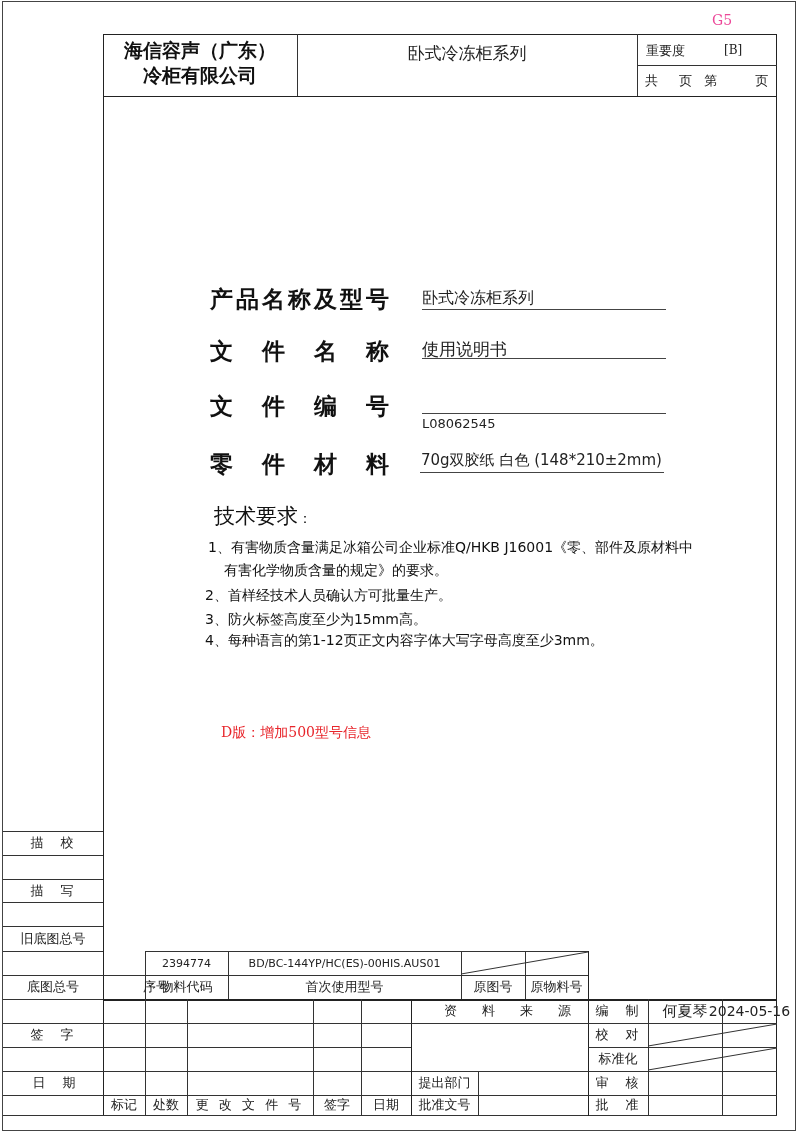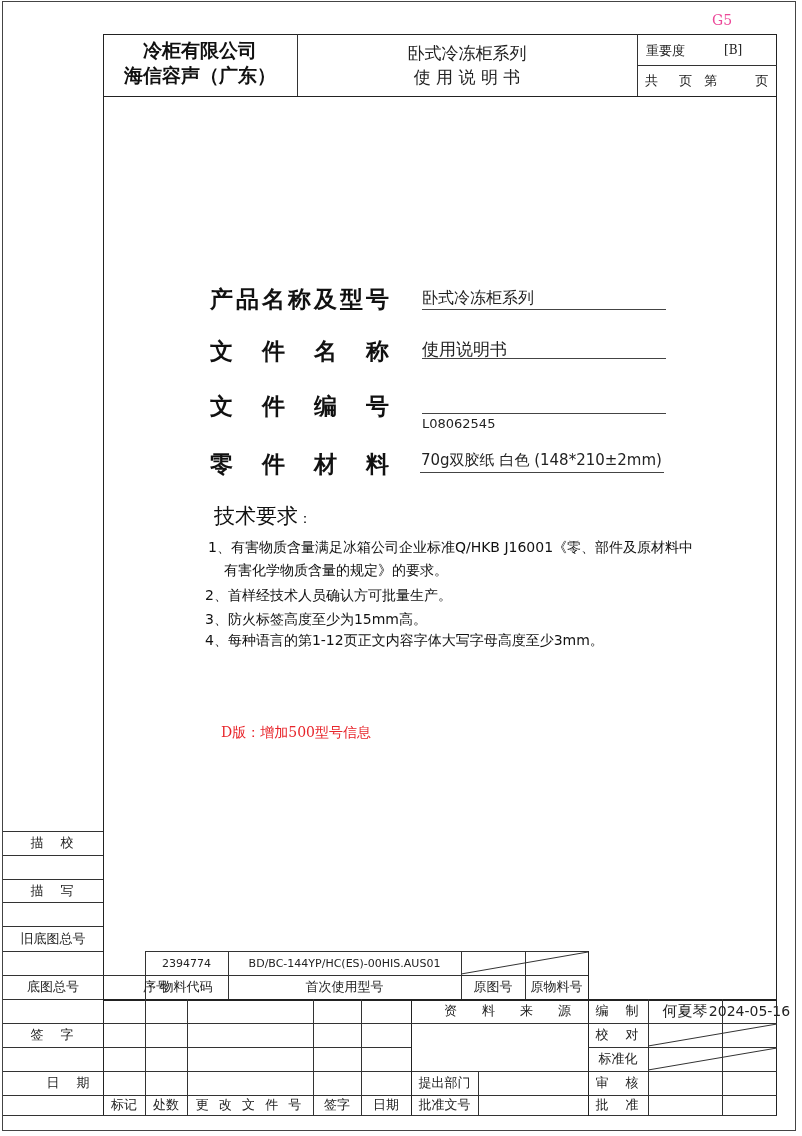--- a/index.html
+++ b/index.html
@@ -28,26 +28,25 @@
 <div class="ln v thick" style="left:103px;top:34px;height:1082px;"></div>
 <div class="ln v thick" style="left:776px;top:34px;height:1082px;"></div>
 <div class="ln h thick" style="left:103px;top:34px;width:674px;"></div>
 
 <div class="ln h thick" style="left:103px;top:96px;width:674px;"></div>
 <div class="ln v" style="left:297px;top:34px;height:62px;"></div>
 <div class="ln v" style="left:637px;top:34px;height:62px;"></div>
 <div class="ln h" style="left:637px;top:65px;width:140px;"></div>
 
 <div class="abs" style="left:103px;top:38px;width:194px;text-align:center;font-size:19px;font-weight:bold;line-height:25px;color:#111;">
+  <div>海信容声（广东）</div>
   <div>冷柜有限公司</div>
-  <div>海信容声（广东）</div>
 </div>
 <div class="abs serif" style="left:297px;top:41px;width:340px;text-align:center;font-size:17px;line-height:24px;color:#222;">
   <div>卧式冷冻柜系列</div>
-  <div>使 用 说 明 书</div>
 </div>
 <div class="abs serif" style="left:646px;top:42px;font-size:13px;color:#222;">重要度</div>
 <div class="abs serif" style="left:724px;top:43px;font-size:12px;color:#222;">[B]</div>
 <div class="abs serif" style="left:645px;top:72px;font-size:13px;color:#222;letter-spacing:4px;white-space:pre;">共　页 第　　页</div>
 
 <div class="abs field-label" style="left:210px;top:284px;letter-spacing:3px;">产品名称及型号</div>
 <div class="field-val serif" style="top:288px;">卧式冷冻柜系列</div>
 <div class="uline" style="top:309px;"></div>
 
 <div class="abs field-label" style="left:210px;top:336px;letter-spacing:3px;white-space:pre;">文　件　名　称</div>
@@ -85,21 +84,21 @@
 <div class="ln h" style="left:3px;top:1047px;width:100px;"></div>
 <div class="ln h" style="left:3px;top:1071px;width:100px;"></div>
 <div class="ln h" style="left:3px;top:1095px;width:100px;"></div>
 <div class="ln h" style="left:3px;top:1115px;width:774px;"></div>
 
 <div class="cell serif" style="left:3px;top:831px;width:100px;height:24px;letter-spacing:2px;">描　校</div>
 <div class="cell serif" style="left:3px;top:879px;width:100px;height:23px;letter-spacing:2px;">描　写</div>
 <div class="cell serif" style="left:3px;top:926px;width:100px;height:25px;">旧底图总号</div>
 <div class="cell serif" style="left:3px;top:975px;width:100px;height:24px;">底图总号</div>
 <div class="cell serif" style="left:3px;top:1023px;width:100px;height:24px;letter-spacing:2px;">签　字</div>
-<div class="cell serif" style="left:19px;top:1071px;width:100px;height:24px;letter-spacing:2px;">日　期</div>
+<div class="cell serif" style="left:5px;top:1071px;width:100px;height:24px;letter-spacing:2px;">日　期</div>
 
 <div class="ln h" style="left:145px;top:951px;width:443px;"></div>
 <div class="ln h" style="left:103px;top:975px;width:485px;"></div>
 <div class="ln h thick" style="left:103px;top:999px;width:674px;height:2px;"></div>
 <div class="ln v" style="left:145px;top:951px;height:48px;"></div>
 <div class="ln v" style="left:228px;top:951px;height:48px;"></div>
 <div class="ln v" style="left:461px;top:951px;height:48px;"></div>
 <div class="ln v" style="left:525px;top:951px;height:48px;"></div>
 <div class="ln v thick" style="left:588px;top:951px;height:165px;"></div>
 <svg class="diag" style="left:461px;top:951px;" width="127" height="24">

